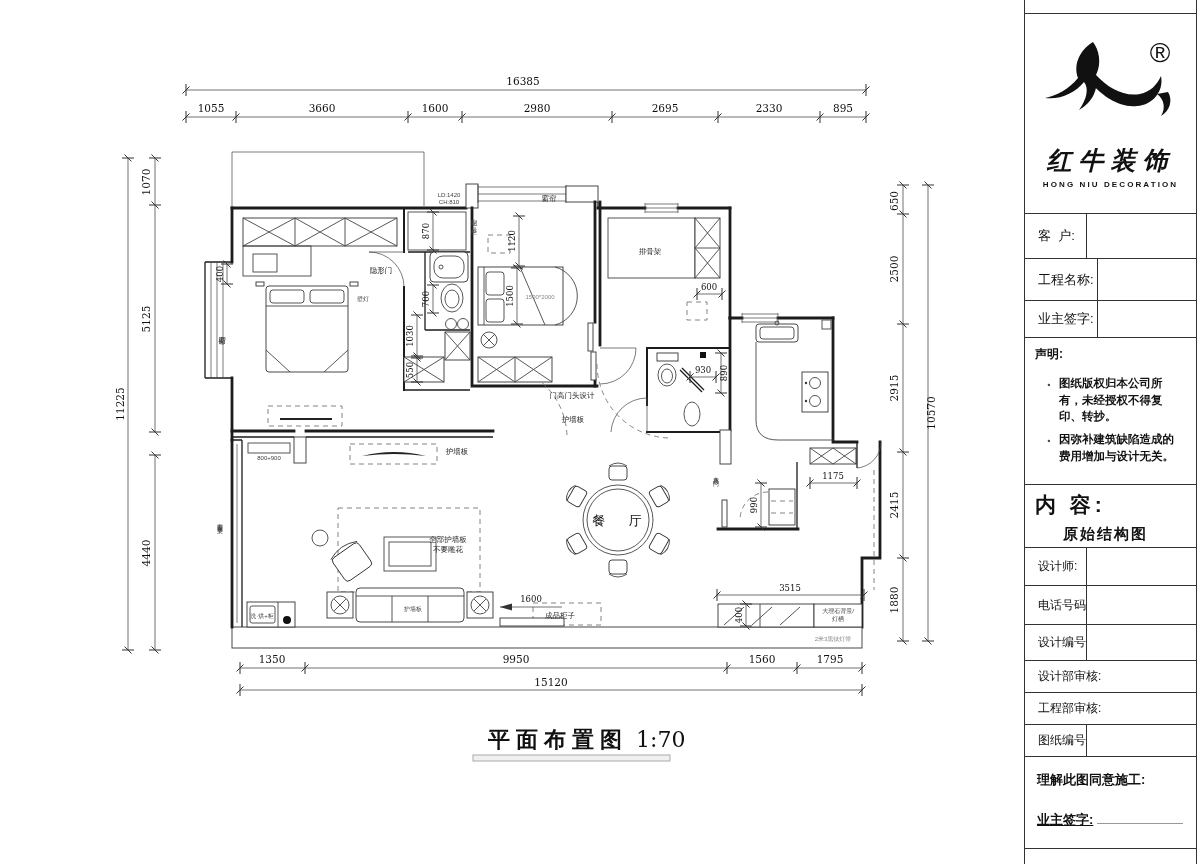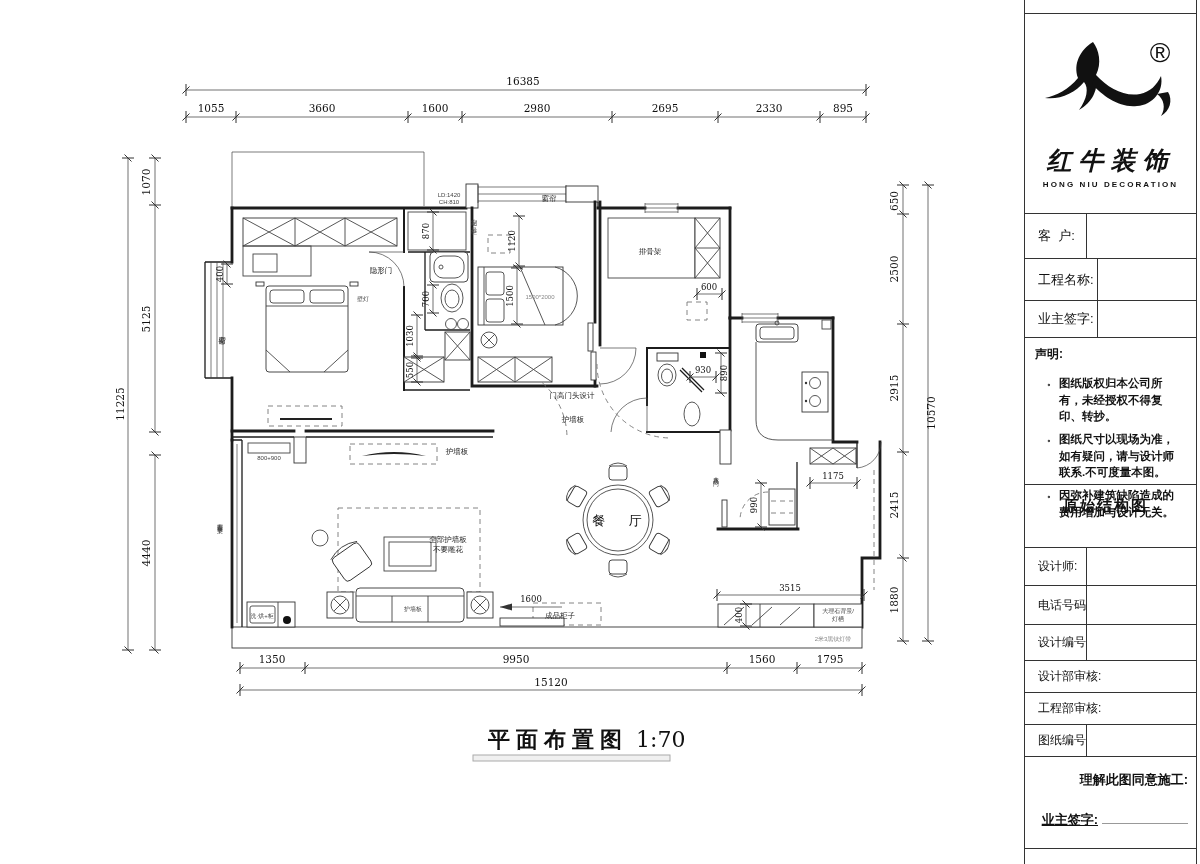--- a/index.html
+++ b/index.html
@@ -39,21 +39,21 @@
   .brand-cn{font-size:25px;font-weight:800;letter-spacing:7px;margin-top:2px;white-space:nowrap;font-style:italic;}
   .brand-en{font-size:8px;font-weight:700;letter-spacing:2.1px;margin-top:3px;white-space:nowrap;}
   .stmt{display:block;padding:8px 6px 0 10px;}
   .stmt-title{font-weight:700;font-size:12px;}
   .stmt ul{margin:12px;padding-left:12px;list-style:none;}
   .stmt li{font-size:11.5px;font-weight:700;line-height:1.45;margin-bottom:6px;position:relative;}
   .stmt li:before{content:"。";position:absolute;left:-12px;top:1px;font-size:9px;}
   .content-row{display:block;padding:6px 8px 0 10px;}
   .content-big{font-size:21px;font-weight:800;letter-spacing:4px;}
   .content-val{font-size:15px;font-weight:700;margin-top:6px;margin-left:28px;letter-spacing:2px;}
-  .sig{display:block;padding:14px 8px 0 12px;text-align:right;}
+  .sig{display:block;padding:14px 8px 0 12px;}
   .sig .a{font-size:13px;font-weight:700;margin-bottom:22px;}
   .sig .b{font-size:13px;font-weight:700;text-decoration:underline;}
   .sigline{display:inline-block;width:86px;border-bottom:1px solid #999;height:12px;margin-left:4px;}
 </style>
 </head>
 <body>
 
 <div id="sheet">
 
 <svg id="plan" width="1024" height="864" viewBox="0 0 1024 864">
@@ -428,26 +428,26 @@
       <div class="cell-l" style="width:72px">
             <span class="lbl">业主签字:</span>
           </div>
       <div class="cell-v"></div>
     </div>
 
     <div class="trow stmt" style="height:147px">
       <div class="stmt-title">声明:</div>
       <ul>
         <li>图纸版权归本公司所有，未经授权不得复印、转抄。</li>
-        <li>图纸尺寸以现场为准，如有疑问，请与设计师联系.不可度量本图。</li>
         <li>因弥补建筑缺陷造成的费用增加与设计无关。</li>
       </ul>
     </div>
 
     <div class="trow content-row" style="height:63px">
+      <div class="content-big">内  容:</div>
       <div class="content-val">原始结构图</div>
     </div>
 
     <div class="trow" style="height:38px">
       <div class="cell-l">
             <span class="lbl" style="font-size:12px">设计师:</span>
           </div>
       <div class="cell-v"></div>
     </div>
     <div class="trow" style="height:39px">

